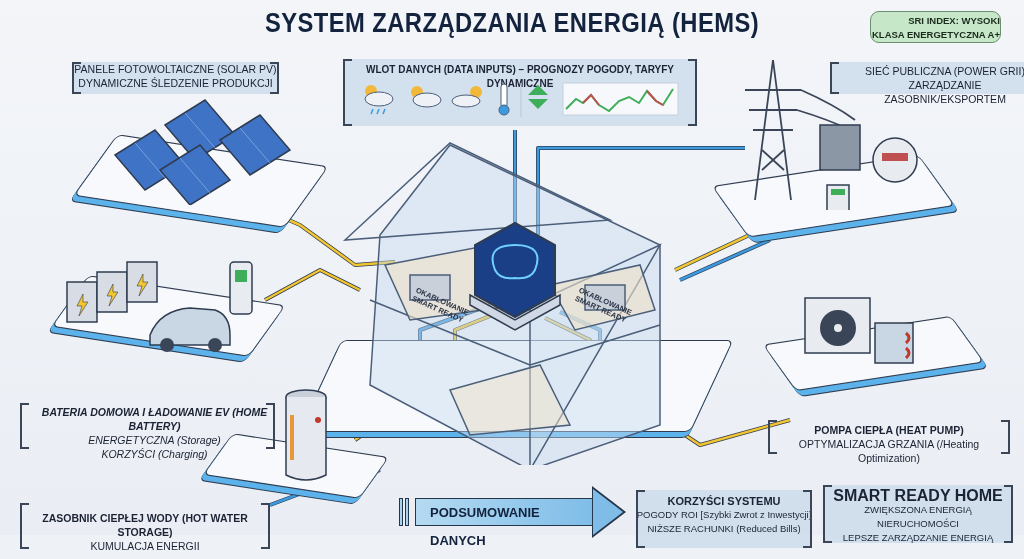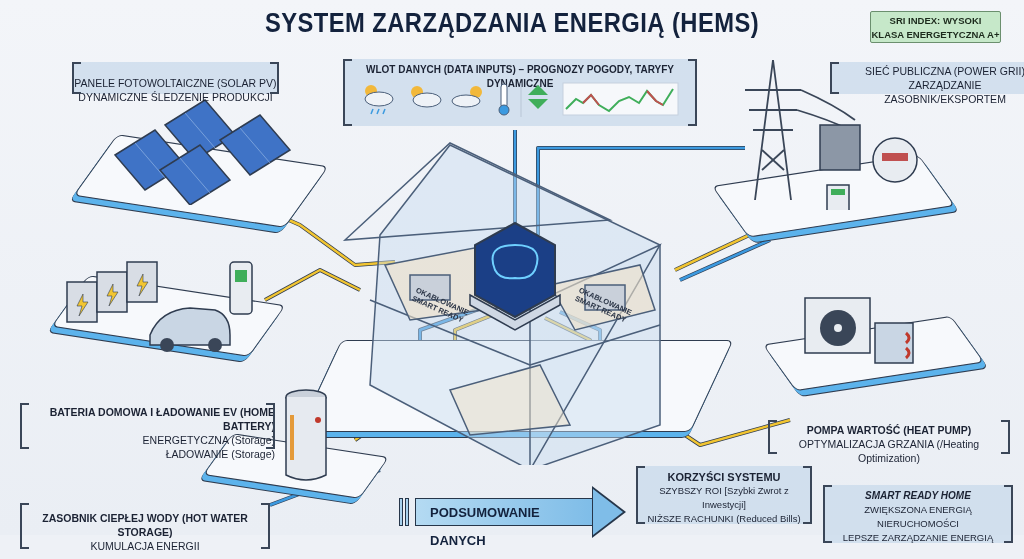--- a/index.html
+++ b/index.html
@@ -1,26 +1,26 @@
 <!DOCTYPE html>
 <html><head>
 <meta charset="utf-8">
 <style>
   html,body{margin:0;padding:0;}
   body{width:1024px;height:559px;overflow:hidden;background:#eef1f6;font-family:"Liberation Sans",sans-serif;position:relative;}
   .stage{position:absolute;left:0;top:0;width:1024px;height:535px;background:linear-gradient(180deg,#f3f5f9 0%,#eaeef4 100%);}
   .title{position:absolute;left:0;width:1024px;top:8px;text-align:center;font-weight:bold;font-size:27px;color:#13223d;letter-spacing:0.5px;transform:scaleX(0.88);transform-origin:50% 50%;}
-  .sri{position:absolute;left:870px;top:11px;width:131px;height:32px;background:#c6e8c9;border:1px solid #6b8f6e;border-radius:2px;font-size:9.5px;font-weight:bold;color:#1c2a1c;text-align:center;line-height:14px;padding-top:2px;box-sizing:border-box;}
+  .sri{position:absolute;left:870px;top:11px;width:131px;height:32px;background:#c6e8c9;border:1px solid #6b8f6e;border-radius:9px;font-size:9.5px;font-weight:bold;color:#1c2a1c;text-align:right;line-height:14px;padding-top:2px;box-sizing:border-box;}
   .bracket{position:absolute;box-sizing:border-box;text-align:center;color:#1b2233;font-size:10.5px;line-height:14px;}
   .bracket::before,.bracket::after{content:"";position:absolute;top:0;bottom:0;width:7px;border:2px solid #3a4658;}
   .bracket::before{left:0;border-right:none;}
   .bracket::after{right:0;border-left:none;}
   .bracket.fill{background:rgba(200,218,235,0.75);}
   .bracket .b{font-weight:bold;}
-  .left{text-align:right;padding-left:14px;}
+  .left{text-align:center;padding-left:14px;font-style:italic;}
   .platform{position:absolute;background:#f7f9fc;border:1.5px solid #2f3c50;box-shadow:0 5px 0 #5cb3ec,0 6px 0 #2f3c50;border-radius:6px;}
   svg{position:absolute;}
   .arrowbox{position:absolute;left:415px;top:498px;height:28px;width:178px;background:linear-gradient(90deg,#b4daf2,#7fbde8);border:1.5px solid #26364a;font-weight:bold;font-size:13px;color:#13223d;line-height:28px;padding-left:14px;box-sizing:border-box;}
   .arrowhead{position:absolute;left:592px;top:486px;width:0;height:0;border-top:26px solid transparent;border-bottom:26px solid transparent;border-left:34px solid #26364a;}
   .arrowhead2{position:absolute;left:593px;top:489px;width:0;height:0;border-top:23px solid transparent;border-bottom:23px solid transparent;border-left:30px solid #7fbde8;}
   .bars{position:absolute;left:399px;top:498px;width:12px;height:28px;}
   .bars span{position:absolute;top:0;width:4px;height:28px;background:#a9d2ee;border:1.5px solid #26364a;box-sizing:border-box;}
   .smallv{font-size:7.5px;font-weight:bold;color:#2a3446;position:absolute;transform:rotate(24deg);line-height:9px;text-align:center;}
 </style>
 </head>
@@ -154,21 +154,21 @@
 
     <g>
       <polygon points="185,88 225,110 225,160 185,182 145,160 145,110" fill="#1b3f86" stroke="#2f3c50" stroke-width="2"></polygon>
       <polygon points="140,160 185,185 230,160 230,170 185,195 140,170" fill="#cfd8e4" stroke="#2f3c50" stroke-width="1.5"></polygon>
       <path d="M165,135 q-10,-25 20,-25 q30,0 20,25 q-5,10 -20,8 q-15,2 -20,-8 z" fill="none" stroke="#6fd0ff" stroke-width="2"></path>
     </g>
   </svg>
   <div class="smallv" style="left:412px;top:296px;width:55px;">OKABLOWANIE SMART READY</div>
   <div class="smallv" style="left:575px;top:296px;width:55px;">OKABLOWANIE SMART READY</div>
 
-  <div class="bracket fill" style="left:72px;top:62px;width:207px;height:32px;padding-top:14px;">
+  <div class="bracket fill" style="left:72px;top:62px;width:207px;height:32px;padding-top:0;">
     <div>PANELE FOTOWOLTAICZNE (SOLAR PV)</div>
     <div>DYNAMICZNE ŚLEDZENIE PRODUKCJI</div>
   </div>
 
   <div class="bracket fill" style="left:343px;top:59px;width:354px;height:67px;padding-top:4px;">
     <div class="b" style="font-size:10px;">WLOT DANYCH (DATA INPUTS) – PROGNOZY POGODY, TARYFY DYNAMICZNE</div>
     <svg width="340" height="40" style="left:8px;top:22px;">
       <g>
         <circle cx="20" cy="10" r="6" fill="#f2b83a"></circle>
           <ellipse cx="28" cy="18" rx="14" ry="7" fill="#eef2f7" stroke="#4b5f7a"></ellipse>
@@ -203,46 +203,46 @@
   </div>
 
   <div class="bracket fill" style="left:830px;top:62px;width:210px;height:32px;padding-top:2px;padding-left:20px;">
     <div>SIEĆ PUBLICZNA (POWER GRII)</div>
     <div>ZARZĄDZANIE ZASOBNIK/EKSPORTEM</div>
   </div>
 
   <div class="bracket left" style="left:20px;top:403px;width:255px;height:46px;padding-top:2px;">
     <div class="b">BATERIA DOMOWA I ŁADOWANIE EV (HOME BATTERY)</div>
     <div>ENERGETYCZNA (Storage)</div>
-    <div>ŁADOWANIE (Storage)</div>
+    <div>KORZYŚCI (Charging)</div>
   </div>
 
   <div class="bracket" style="left:768px;top:420px;width:242px;height:34px;padding-top:3px;">
-    <div class="b">POMPA WARTOŚĆ (HEAT PUMP)</div>
+    <div class="b">POMPA CIEPŁA (HEAT PUMP)</div>
     <div>OPTYMALIZACJA GRZANIA (/Heating Optimization)</div>
   </div>
 
   <div class="bracket" style="left:20px;top:503px;width:250px;height:46px;padding-top:8px;">
     <div class="b">ZASOBNIK CIEPŁEJ WODY (HOT WATER STORAGE)</div>
     <div>KUMULACJA ENERGII</div>
   </div>
 
   <div class="bars">
       <span style="left:0;"></span>
       <span style="left:6px;"></span>
     </div>
   <div class="arrowbox">PODSUMOWANIE DANYCH</div>
   <div class="arrowhead"></div>
   <div class="arrowhead2"></div>
 
-  <div class="bracket fill" style="left:636px;top:466px;width:176px;height:58px;padding-top:4px;font-size:9.5px;">
+  <div class="bracket fill" style="left:636px;top:490px;width:176px;height:58px;padding-top:4px;font-size:9.5px;">
     <div class="b" style="font-size:11px;">KORZYŚCI SYSTEMU</div>
-    <div>SZYBSZY ROI [Szybki Zwrot z Inwestycji]</div>
+    <div>POGODY ROI [Szybki Zwrot z Inwestycji]</div>
     <div>NIŻSZE RACHUNKI (Reduced Bills)</div>
   </div>
 
   <div class="bracket fill" style="left:823px;top:485px;width:190px;height:58px;padding-top:4px;font-size:9.5px;">
-    <div class="b" style="font-size:10px;font-style:italic;">SMART READY HOME</div>
+    <div class="b" style="font-size:16px;">SMART READY HOME</div>
     <div>ZWIĘKSZONA ENERGIĄ NIERUCHOMOŚCI</div>
     <div>LEPSZE ZARZĄDZANIE ENERGIĄ</div>
   </div>
 
 </div>
 
 </body></html>

